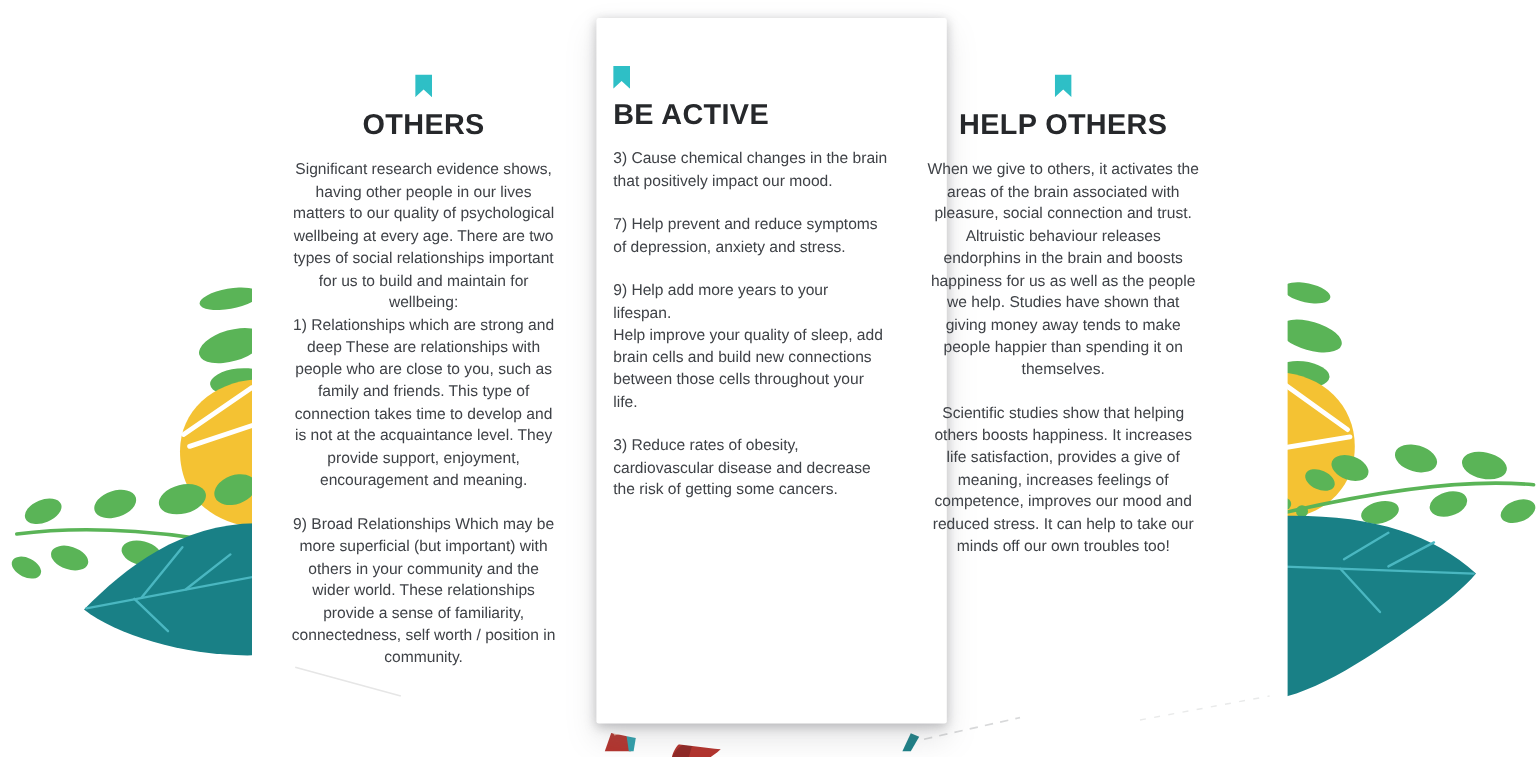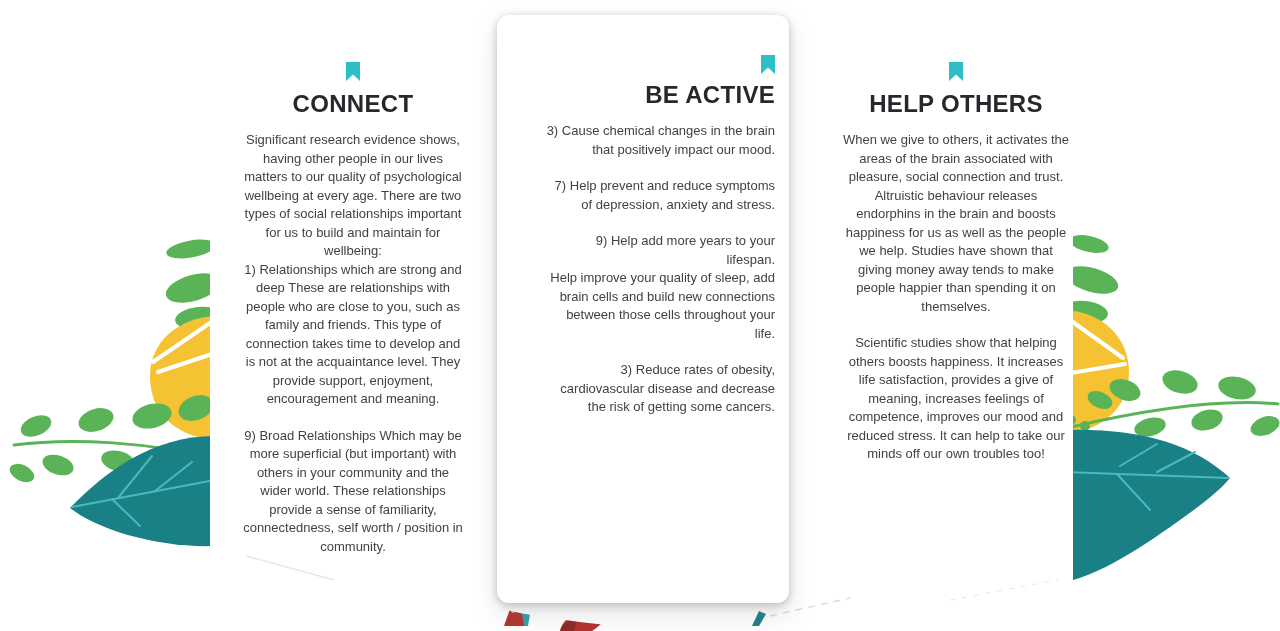--- a/index.html
+++ b/index.html
@@ -14,25 +14,25 @@
   #decor-right{left:1065px;top:222px}
   #decor-shoes{left:420px;top:598px}
   .panel{position:absolute;top:0;height:631px;background:#ffffff;z-index:2}
   #panel-left{left:210px;width:290px}
   #panel-right{left:790px;width:283px}
   #page-flap{position:absolute;left:420px;top:540px;z-index:3}
   #hairlines{position:absolute;left:0;top:0;z-index:3}
   
   .col{position:absolute;z-index:5;text-align:center}
   #col-connect{left:225px;top:62px;width:256px}
-  #col-help{left:824px;top:62px;width:264px}
+  #col-help{left:754px;top:62px;width:264px}
   #card-mid{
     position:absolute;left:497px;top:15px;width:292px;height:588px;
     box-sizing:border-box;padding:40px 14px 0;
-    background:#ffffff;border-radius:12px;z-index:4;text-align:right;
+    background:#ffffff;border-radius:2px;z-index:4;text-align:left;
     box-shadow:0 2px 9px rgba(110,110,116,.40), 0 12px 26px rgba(125,125,130,.20);
   }
   .bookmark{width:14px;height:19px;fill:#2ebfc6;display:inline-block}
   .title{
     font-size:24px;font-weight:700;color:#26282b;
     margin:4px 0 12px;letter-spacing:.3px;line-height:30px;
   }
   #card-mid .title{margin-top:2px}
   .para{
     font-size:13px;line-height:18.5px;color:#3f4247;
@@ -151,21 +151,21 @@
 <svg id="hairlines" width="1280" height="631" viewBox="0 0 1280 631">
   <path d="M246 556 L334 580" stroke="#e6e6e6" stroke-width="1.3" fill="none"></path>
   <path d="M770 616 L850 598" stroke="#d8d9da" stroke-width="1.4" stroke-dasharray="7 6" fill="none"></path>
   <path d="M950 600 L1058 580" stroke="#e9eaea" stroke-width="1.2" stroke-dasharray="5 7" fill="none"></path>
 </svg>
 
 <section class="col" id="col-connect">
   <svg class="bookmark" viewBox="0 0 14 19">
     <path d="M0 0 H14 V19 L7 12.5 L0 19 Z"></path>
   </svg>
-  <h2 class="title">CONNECT</h2>
+  <h2 class="title">OTHERS</h2>
   <div>
       <p class="para">Significant research evidence shows,
 having other people in our lives
 matters to our quality of psychological
 wellbeing at every age. There are two
 types of social relationships important
 for us to build and maintain for
 wellbeing:
 1) Relationships which are strong and
 deep These are relationships with

